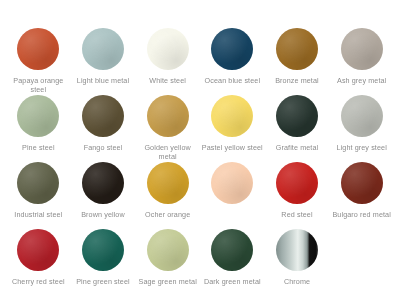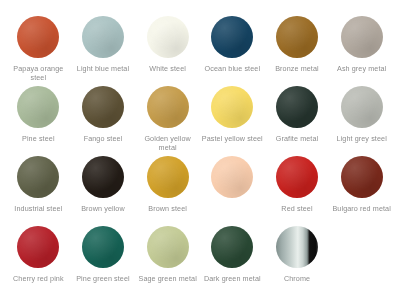--- a/index.html
+++ b/index.html
@@ -11,21 +11,21 @@
     width: 400px;
     height: 300px;
     background: #ffffff;
     font-family: "Liberation Sans", sans-serif;
     overflow: hidden;
   }
   #palette-grid {
     width: 400px;
     height: 300px;
     box-sizing: border-box;
-    padding: 16px 6px 4px 6px;
+    padding: 28px 6px 4px 6px;
     display: grid;
     grid-template-columns: repeat(6, 1fr);
     grid-template-rows: repeat(4, 1fr);
     column-gap: 0px;
     row-gap: 0px;
   }
   .swatch-cell {
     display: flex;
     flex-direction: column;
     align-items: center;
@@ -119,36 +119,36 @@
     <div class="swatch-cell">
       <div class="swatch-dot" style="background: rgb(95, 97, 72);"></div>
       <div class="swatch-label">Industrial steel</div>
     </div>
     <div class="swatch-cell">
       <div class="swatch-dot" style="background: rgb(36, 29, 23);"></div>
       <div class="swatch-label">Brown yellow</div>
     </div>
     <div class="swatch-cell">
       <div class="swatch-dot" style="background: rgb(210, 161, 40);"></div>
-      <div class="swatch-label">Brown steel</div>
+      <div class="swatch-label">Ocher orange</div>
     </div>
     <div class="swatch-cell">
       <div class="swatch-dot" style="background: rgb(249, 205, 173);"></div>
     </div>
     <div class="swatch-cell">
       <div class="swatch-dot" style="background: rgb(200, 32, 29);"></div>
       <div class="swatch-label">Red steel</div>
     </div>
     <div class="swatch-cell">
       <div class="swatch-dot" style="background: rgb(123, 42, 28);"></div>
       <div class="swatch-label">Bulgaro red metal</div>
     </div>
     <div class="swatch-cell">
       <div class="swatch-dot" style="background: rgb(181, 31, 40);"></div>
-      <div class="swatch-label">Cherry red pink</div>
+      <div class="swatch-label">Cherry red steel</div>
     </div>
     <div class="swatch-cell">
       <div class="swatch-dot" style="background: rgb(22, 99, 86);"></div>
       <div class="swatch-label">Pine green steel</div>
     </div>
     <div class="swatch-cell">
       <div class="swatch-dot" style="background: rgb(195, 203, 149);"></div>
       <div class="swatch-label">Sage green metal</div>
     </div>
     <div class="swatch-cell">

